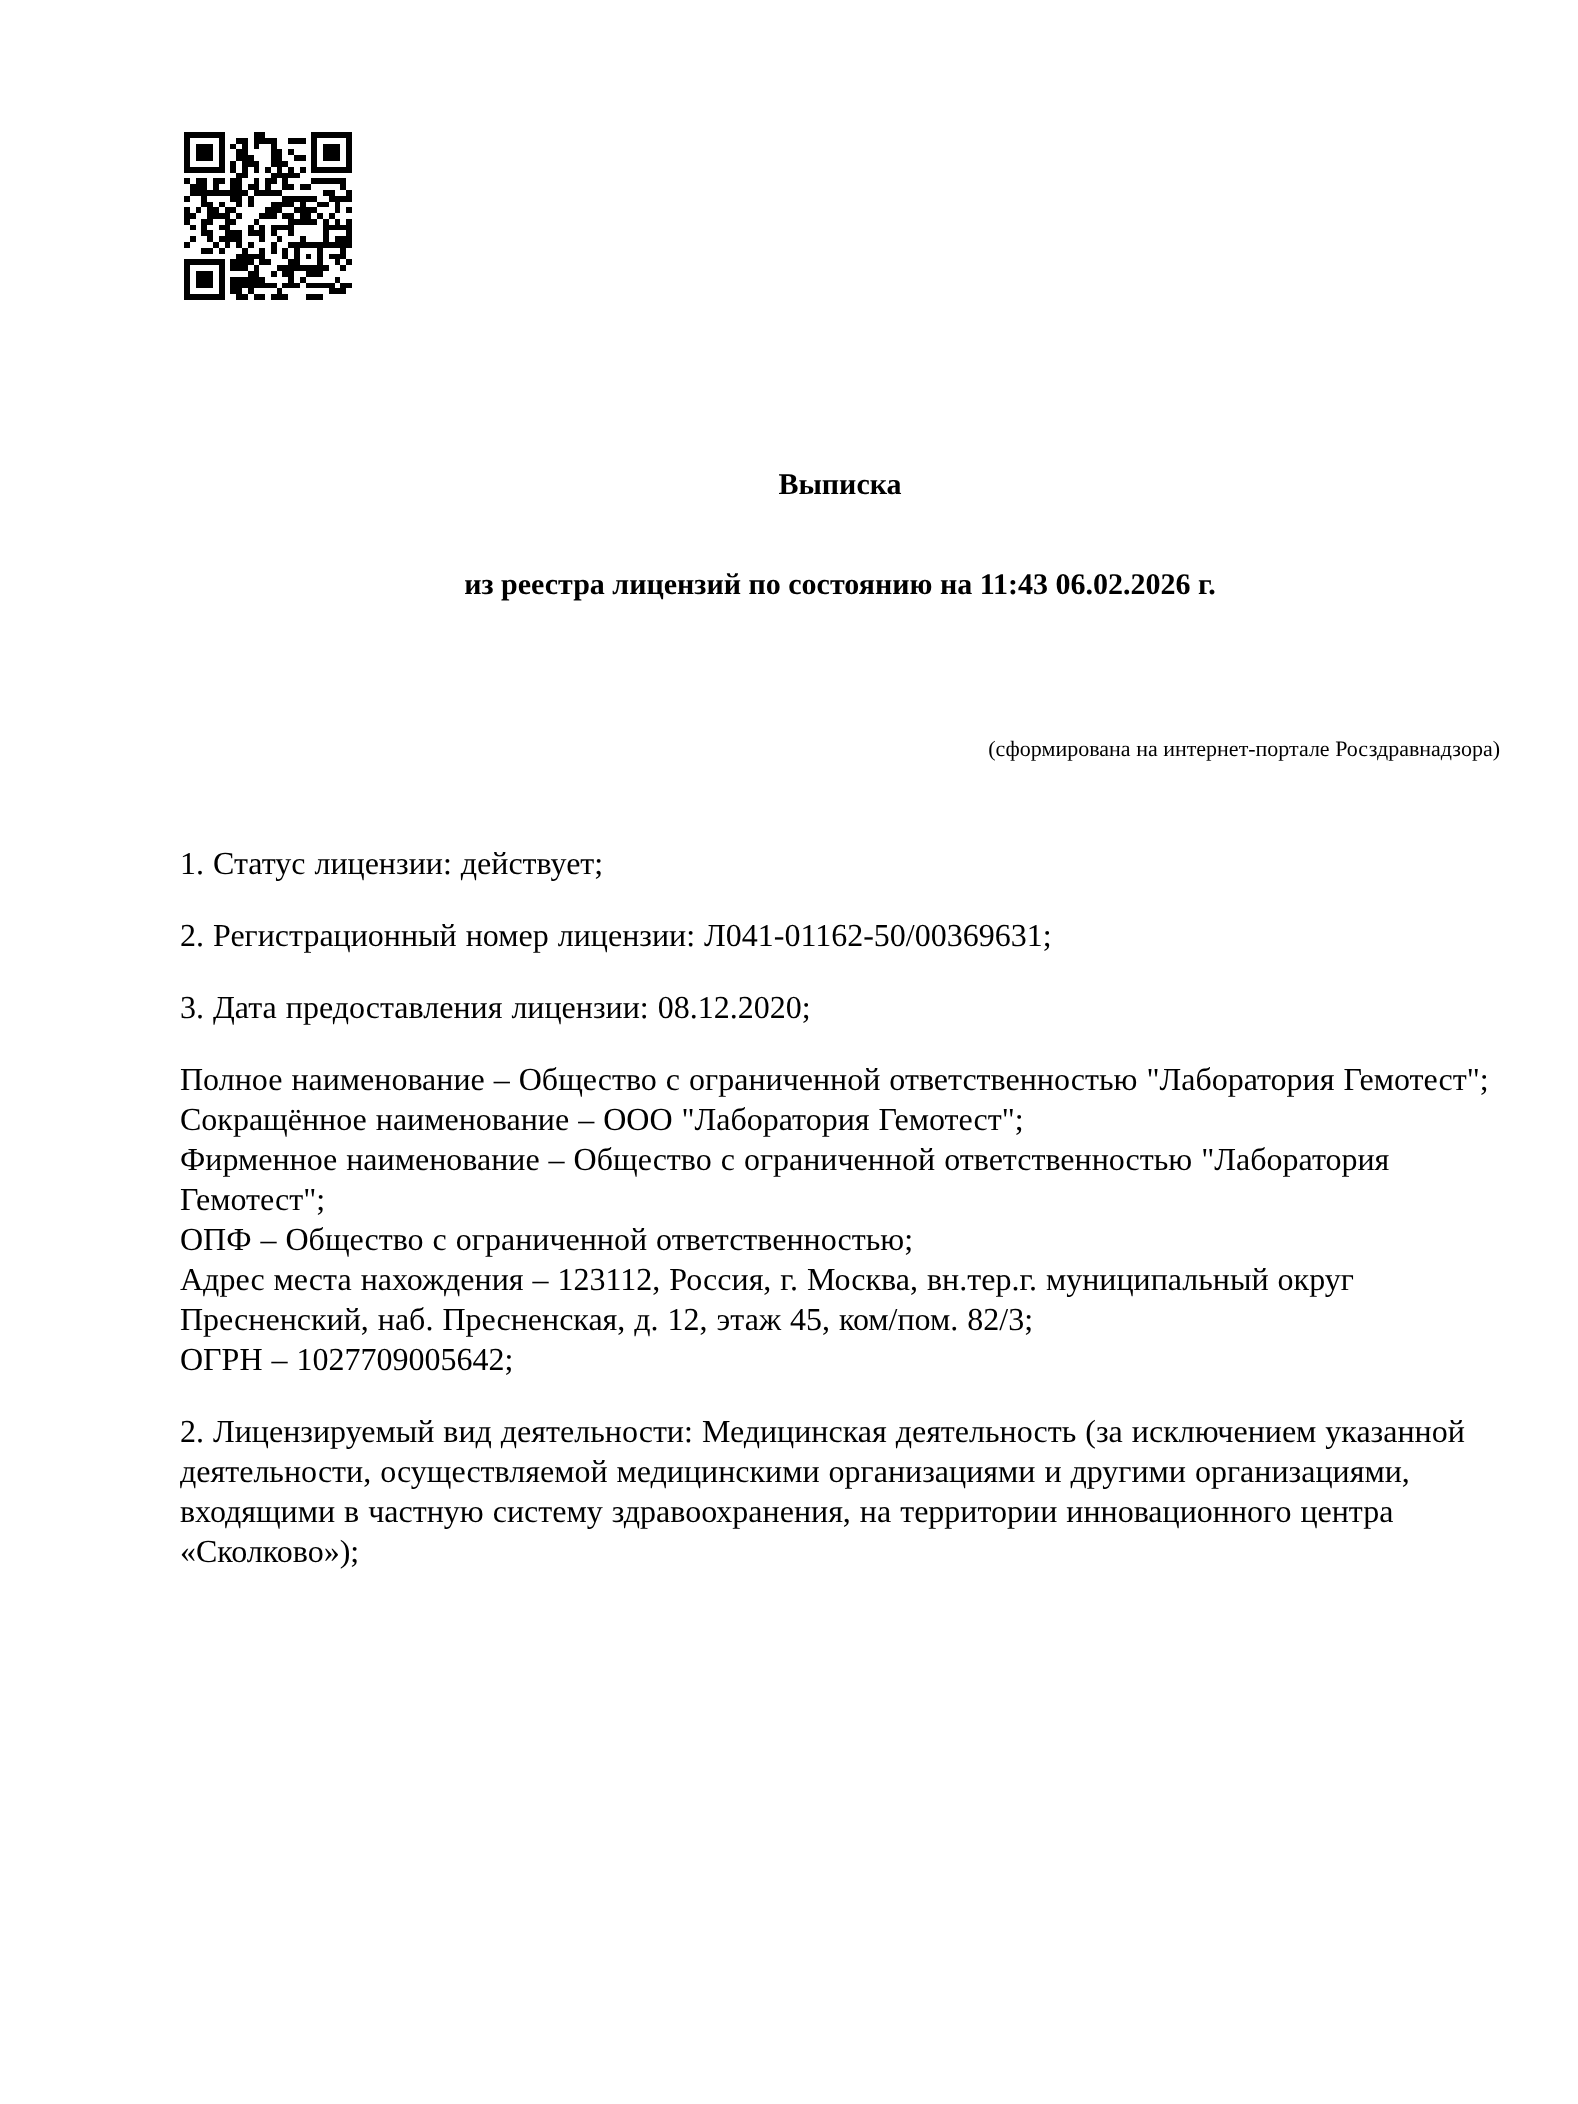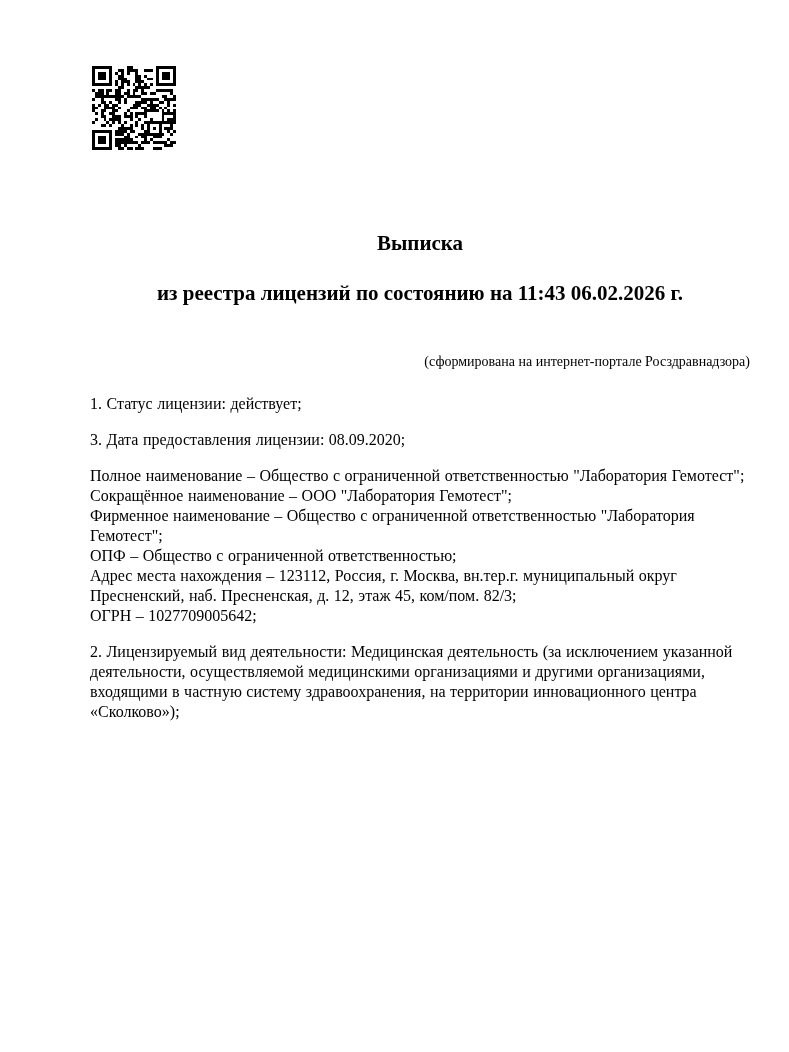--- a/index.html
+++ b/index.html
@@ -27,32 +27,32 @@
   .content {
     position: absolute;
     left: 90px;
     top: 0;
     width: 660px;
   }
   .doc-title {
     margin-top: 206px;
     text-align: center;
     font-weight: bold;
-    font-size: 21px;
+    font-size: 15px;
     line-height: 25px;
     white-space: pre-line;
   }
   .doc-subtitle {
-    margin-top: 23px;
+    margin-top: 36px;
     text-align: right;
-    font-size: 14px;
+    font-size: 11px;
     line-height: 16px;
   }
   .doc-body {
-    margin-top: 24px;
+    margin-top: 40px;
   }
   .doc-body p {
     margin: 0 0 16px 0;
     font-size: 16px;
     line-height: 20px;
     white-space: pre-wrap;
     word-spacing: 0.5px;
   }
 </style>
 </head>
@@ -494,21 +494,22 @@
 
     <div class="doc-title">
       <div>Выписка</div>
       <div>из реестра лицензий по состоянию на 11:43 06.02.2026 г.</div>
     </div>
 
     <div class="doc-subtitle">(сформирована на интернет-портале Росздравнадзора)</div>
 
     <div class="doc-body">
       <p>1. Статус лицензии: действует;</p>
-      <p>3. Дата предоставления лицензии: 08.09.2020;</p>
+      <p>2. Регистрационный номер лицензии: Л041-01162-50/00369631;</p>
+      <p>3. Дата предоставления лицензии: 08.12.2020;</p>
       <p>Полное наименование – Общество с ограниченной ответственностью "Лаборатория Гемотест";
 Сокращённое наименование – ООО "Лаборатория Гемотест";
 Фирменное наименование – Общество с ограниченной ответственностью "Лаборатория Гемотест";
 ОПФ – Общество с ограниченной ответственностью;
 Адрес места нахождения – 123112, Россия, г. Москва, вн.тер.г. муниципальный округ Пресненский, наб. Пресненская, д. 12, этаж 45, ком/пом. 82/3;
 ОГРН – 1027709005642;</p>
       <p>2. Лицензируемый вид деятельности: Медицинская деятельность (за исключением указанной деятельности, осуществляемой медицинскими организациями и другими организациями, входящими в частную систему здравоохранения, на территории инновационного центра «Сколково»);</p>
     </div>
 
   </div>

